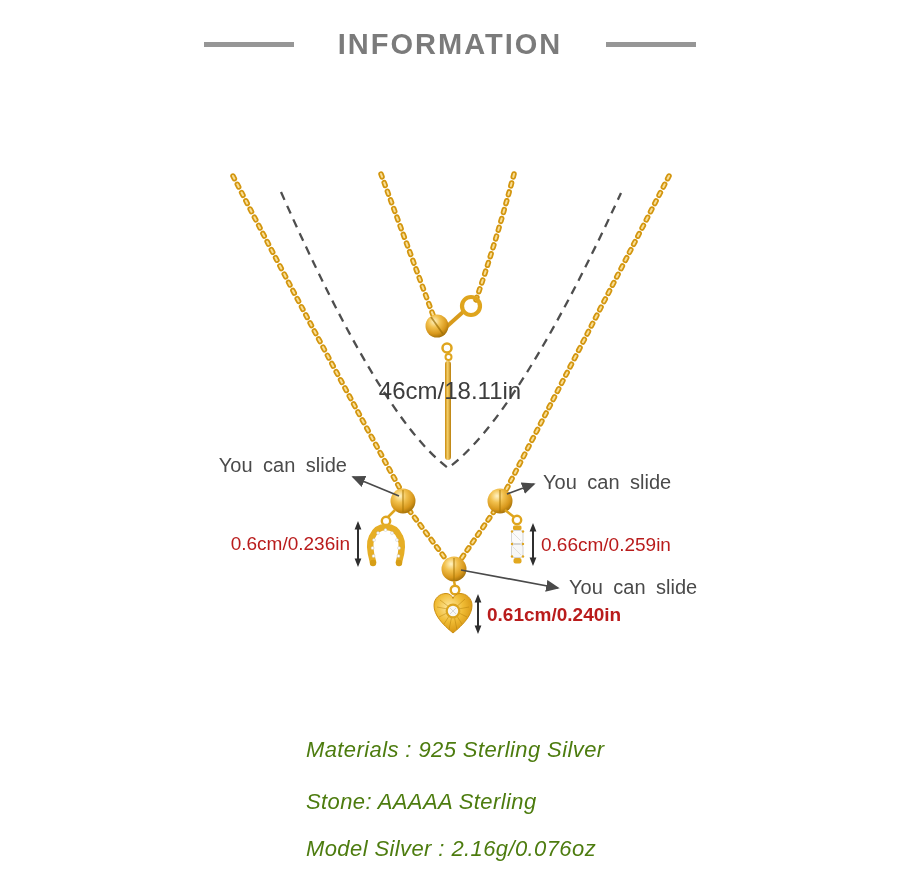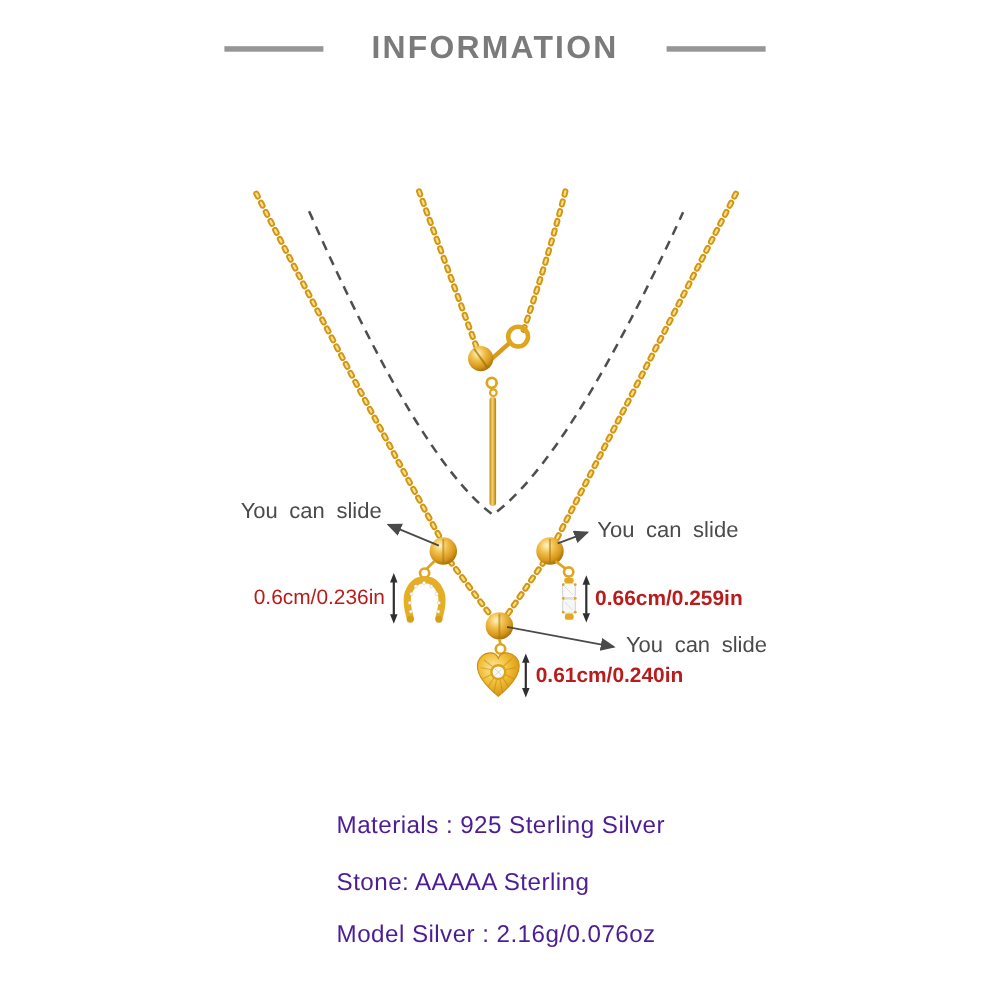--- a/index.html
+++ b/index.html
@@ -38,23 +38,24 @@
     color: #4a4a4a;
   }
   .lbl-dismantle { font-size: 20px; color: #4d4d4d; transform: translateX(-50%); }
   .lbl-length    { font-size: 24px; color: #3d3d3d; transform: translateX(-50%); }
   .lbl-slide     { font-size: 20px; color: #4a4a4a; word-spacing: 5px; }
   .lbl-size      { font-size: 19px; color: #b91c1c; }
   .spec {
     position: absolute;
     left: 306px;
     font-size: 22px;
-    color: #4c1d95;
+    color: #4d7c0f;
     letter-spacing: 0.4px;
     white-space: nowrap;
+    font-style: italic;
   }
   
   .chain    { fill: none; stroke: #D3960F; stroke-width: 5.5; stroke-dasharray: 3 6.2; stroke-linecap: round; }
   .chain-hi { fill: none; stroke: #F9DE96; stroke-width: 2;   stroke-dasharray: 3 6.2; stroke-linecap: round; }
   .goldring { fill: none; stroke: #DFA51E; }
   .dashline { fill: none; stroke: #4e4e4e; stroke-width: 2.3; stroke-dasharray: 8.5 6.5; }
   .callout  { stroke: #4a4a4a; stroke-width: 1.7; fill: none; }
   .measure  { stroke: #2f2f2f; stroke-width: 2; }
   .measure-head { fill: #2f2f2f; stroke: none; }
 </style>
@@ -222,30 +223,31 @@
       <path class="measure-head" d="M533 566 L529.6 557.5 L536.4 557.5 Z"></path>
     </g>
     <g>
       <line class="measure" x1="478" y1="602" x2="478" y2="626"></line>
       <path class="measure-head" d="M478 594 L474.6 602.5 L481.4 602.5 Z"></path>
       <path class="measure-head" d="M478 634 L474.6 625.5 L481.4 625.5 Z"></path>
     </g>
   </svg>
 
 
+  <div class="label lbl-length" style="left:450px; top:377px;">46cm/18.11in</div>
 
   <div class="label lbl-slide" style="right:553px; top:454px;">You can slide</div>
 
   <div class="label lbl-slide" style="left:543px; top:471px;">You can slide</div>
 
   <div class="label lbl-slide" style="left:569px; top:576px;">You can slide</div>
 
   <div class="label lbl-size" style="right:550px; top:533px;">0.6cm/0.236in</div>
 
-  <div class="label lbl-size" style="left:541px; top:534px;font-weight:bold;">0.66cm/0.259in</div>
+  <div class="label lbl-size" style="left:541px; top:534px;">0.66cm/0.259in</div>
 
   <div class="label lbl-size" style="left:487px; top:604px;font-weight:bold;">0.61cm/0.240in</div>
 
   <div>
     <div class="spec" style="top:737px;">Materials : 925 Sterling Silver</div>
     <div class="spec" style="top:789px;">Stone: AAAAA Sterling</div>
     <div class="spec" style="top:836px;">Model Silver : 2.16g/0.076oz</div>
   </div>
 
 </div>

